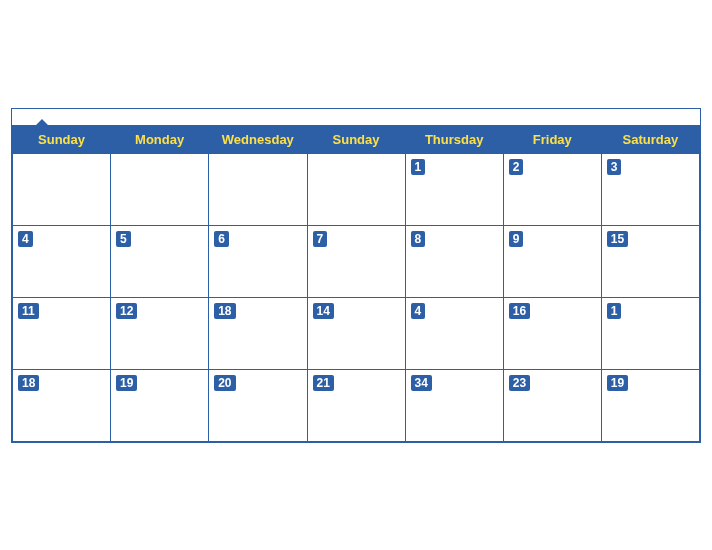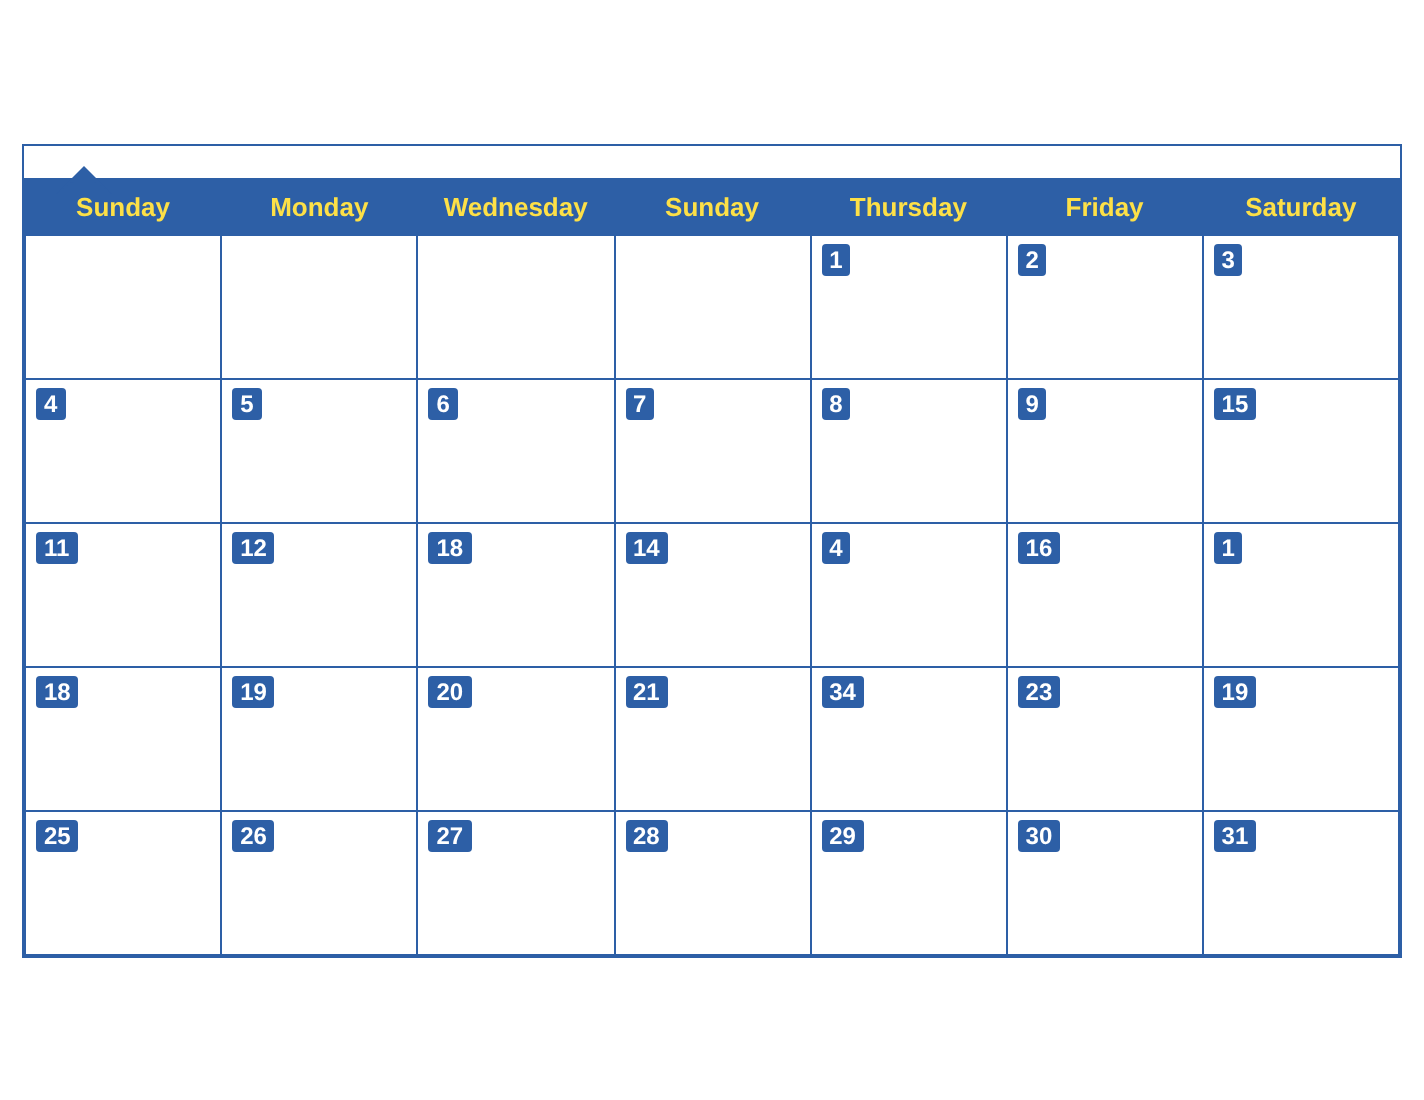--- a/index.html
+++ b/index.html
@@ -146,24 +146,15 @@
         </tr>
         <tr>
           <td><span class="date-num">18</span></td>
           <td><span class="date-num">19</span></td>
           <td><span class="date-num">20</span></td>
           <td><span class="date-num">21</span></td>
           <td><span class="date-num">34</span></td>
           <td><span class="date-num">23</span></td>
           <td><span class="date-num">19</span></td>
         </tr>
-        <tr>
-          <td><span class="date-num">25</span></td>
-          <td><span class="date-num">26</span></td>
-          <td><span class="date-num">27</span></td>
-          <td><span class="date-num">28</span></td>
-          <td><span class="date-num">29</span></td>
-          <td><span class="date-num">30</span></td>
-          <td><span class="date-num">31</span></td>
-        </tr>
       </tbody>
   </table>
 </div>
 
 </body></html>

